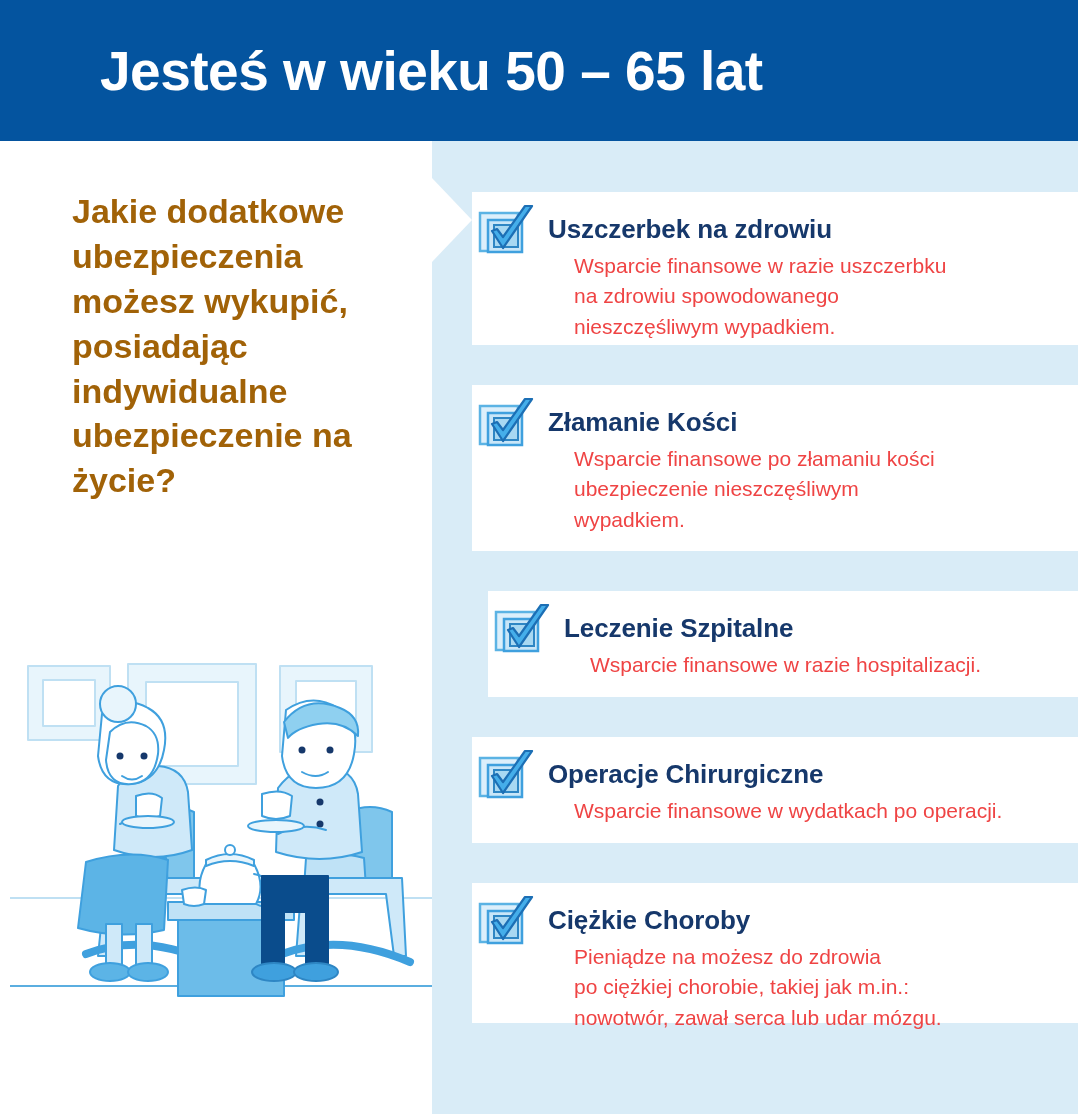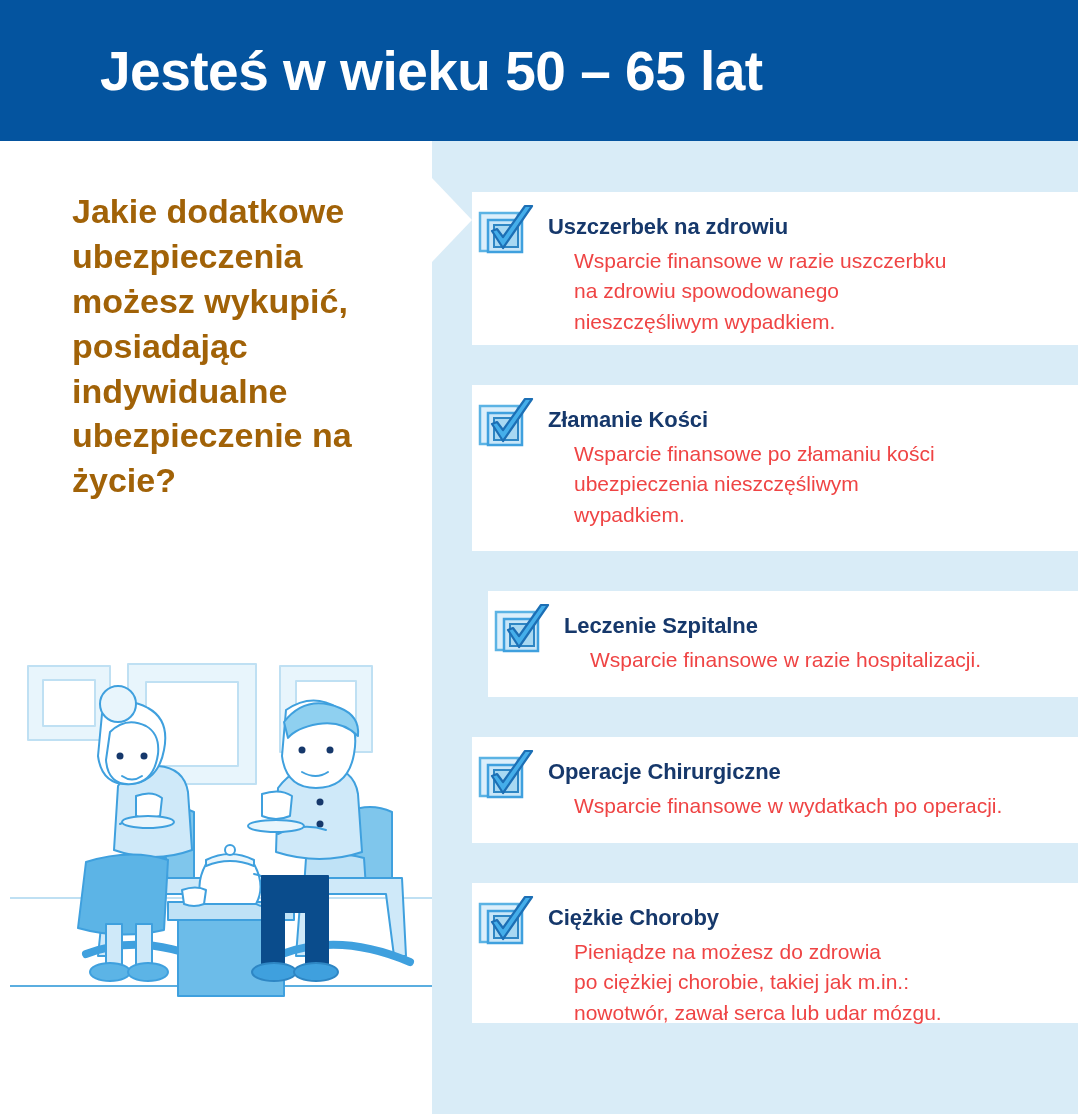--- a/index.html
+++ b/index.html
@@ -64,21 +64,21 @@
   .card-inner {
     position:relative;
     padding:22px 16px 22px 76px;
   }
   .check-icon {
     position:absolute; left:6px; top:12px; width:58px; height:58px;
   }
   .check-icon svg { display:block; }
   .card-title {
     color:#16386B;
-    font-size:22px;
+    font-size:26px;
     font-weight:bold;
     margin-bottom:6px;
     letter-spacing:-0.1px;
   }
   .card-body {
     color:#ef4444;
     font-size:21px;
     line-height:1.45;
     padding-left:26px;
   }
@@ -258,21 +258,21 @@
           <svg width="58" height="58" viewBox="0 0 58 58" xmlns="http://www.w3.org/2000/svg">
             <rect x="2" y="9" width="38" height="38" fill="#DCEFFB" stroke="#5BB3E4" stroke-width="2.5"></rect>
             <rect x="10" y="16" width="34" height="32" fill="#C9E6F8" stroke="#3FA0DE" stroke-width="2.5"></rect>
             <rect x="16" y="21" width="24" height="22" fill="#A8D8F2" stroke="#2E86C4" stroke-width="2"></rect>
             <path d="M14 27 L25 44 L54 2 L47 2 L25 33 L19 25 Z" fill="#45AEEA" stroke="#1C6FB5" stroke-width="2.2" stroke-linejoin="round"></path>
           </svg>
         </span>
         <div class="card-title">Złamanie Kości</div>
         <div class="card-body">
             <span class="ln">Wsparcie finansowe po złamaniu kości</span>
-            <span class="ln">ubezpieczenia nieszczęśliwym</span>
+            <span class="ln">ubezpieczenie nieszczęśliwym</span>
             <span class="ln">wypadkiem.</span>
           </div>
       </div>
     </div>
       <div class="card" style="top: 591px; height: 106px; margin-left: 16px;">
       <div class="card-inner">
         <span class="check-icon">
           <svg width="58" height="58" viewBox="0 0 58 58" xmlns="http://www.w3.org/2000/svg">
             <rect x="2" y="9" width="38" height="38" fill="#DCEFFB" stroke="#5BB3E4" stroke-width="2.5"></rect>
             <rect x="10" y="16" width="34" height="32" fill="#C9E6F8" stroke="#3FA0DE" stroke-width="2.5"></rect>

